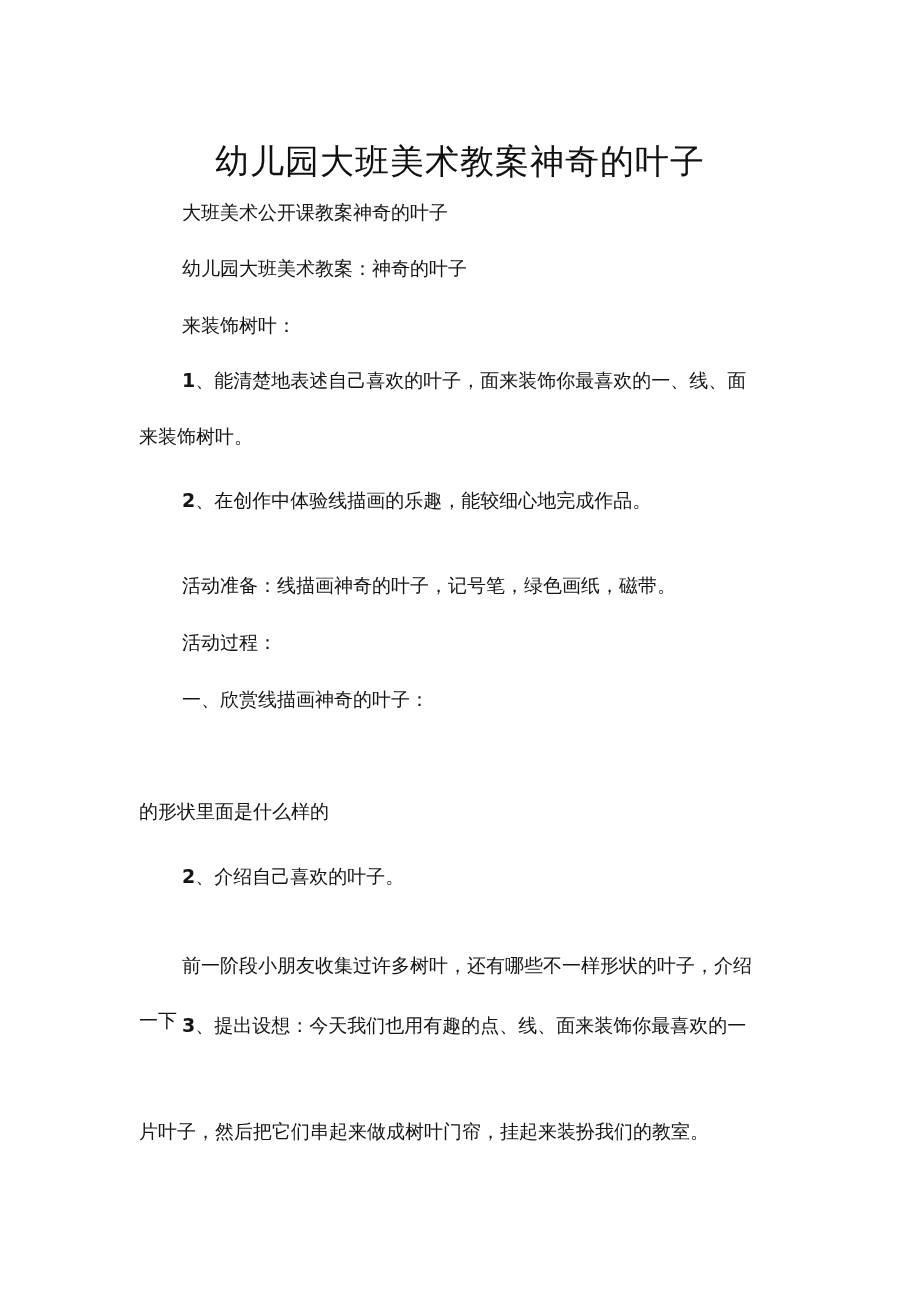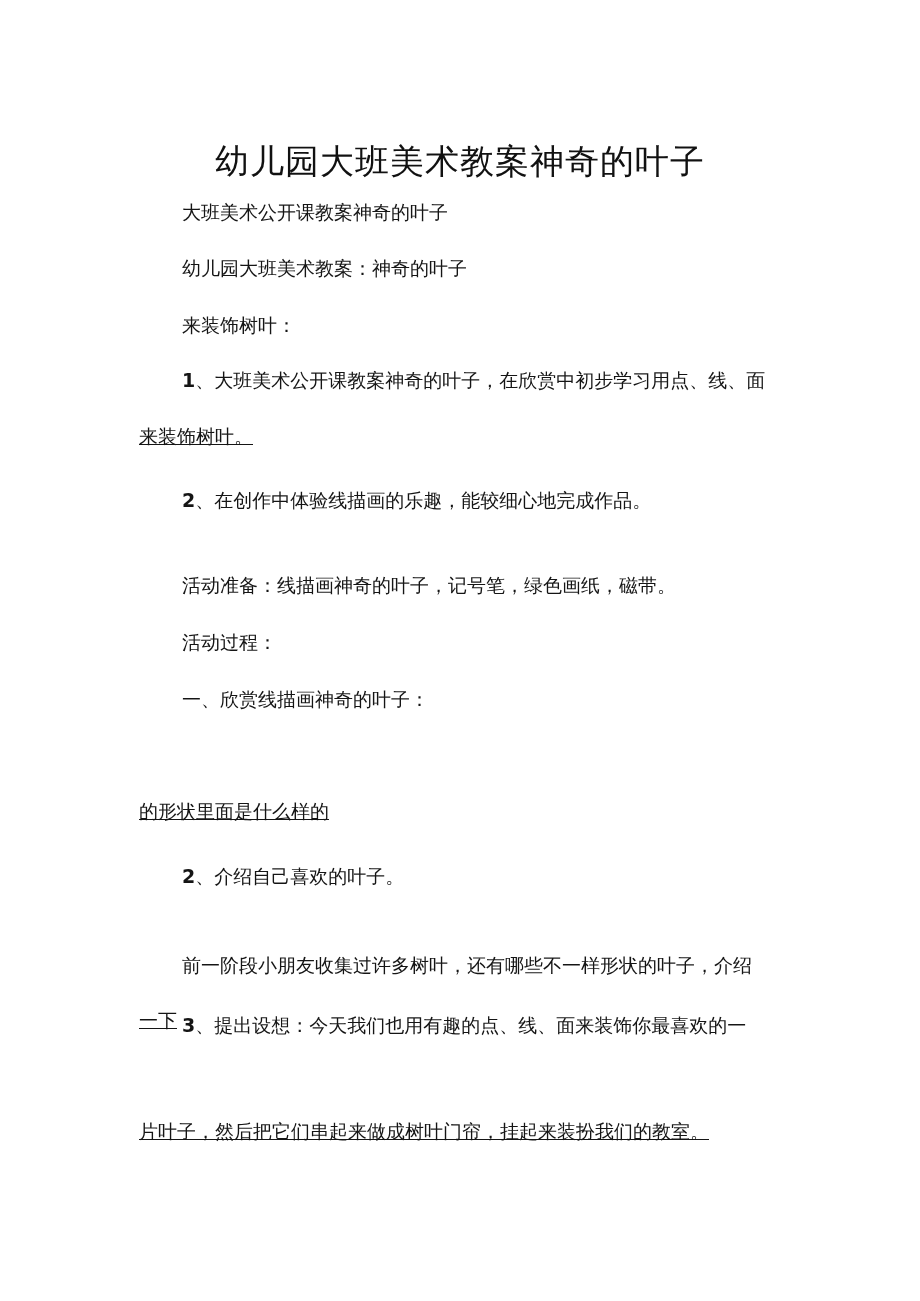--- a/index.html
+++ b/index.html
@@ -4,38 +4,38 @@
 <style>
   html, body { margin: 0; padding: 0; background: #ffffff; }
   body { width: 920px; height: 1301px; position: relative; overflow: hidden;
          font-family: "DejaVu Sans", "Liberation Sans", sans-serif; color: #111111; }
   .page { position: absolute; left: 0; top: 0; width: 920px; height: 1301px; background: #ffffff; }
   .title { position: absolute; left: 0; width: 920px; top: 116px; text-align: center;
            font-size: 34px; line-height: 44px; letter-spacing: 1px; color: #111111;
            font-family: "DejaVu Serif", "Liberation Serif", serif; font-weight: normal; }
   .line { position: absolute; font-size: 19px; line-height: 26px; white-space: nowrap; color: #151515; }
   .indent { left: 182px; }
-  .flush { left: 139px; text-decoration: underline; }
+  .flush { left: 139px; }
   .num { font-weight: bold; }
 </style>
 </head>
 <body>
 
 <div class="page">
 
   <h1 class="title">幼儿园大班美术教案神奇的叶子</h1>
 
   <div class="line indent" style="top:199px">大班美术公开课教案神奇的叶子</div>
 
   <div class="line indent" style="top:255px">幼儿园大班美术教案：神奇的叶子</div>
 
   <div class="line indent" style="top:312px">来装饰树叶：</div>
 
   <div class="line indent" style="top:367px">
-    <span class="num">1</span><span>、大班美术公开课教案神奇的叶子，在欣赏中初步学习用点、线、面</span>
+    <span class="num">1</span><span>、能清楚地表述自己喜欢的叶子，面来装饰你最喜欢的一、线、面</span>
   </div>
   <div class="line flush" style="top:423px">来装饰树叶。</div>
 
   <div class="line indent" style="top:487px">
     <span class="num">2</span><span>、在创作中体验线描画的乐趣，能较细心地完成作品。</span>
   </div>
 
   <div class="line indent" style="top:572px">活动准备：线描画神奇的叶子，记号笔，绿色画纸，磁带。</div>
 
   <div class="line indent" style="top:629px">活动过程：</div>

